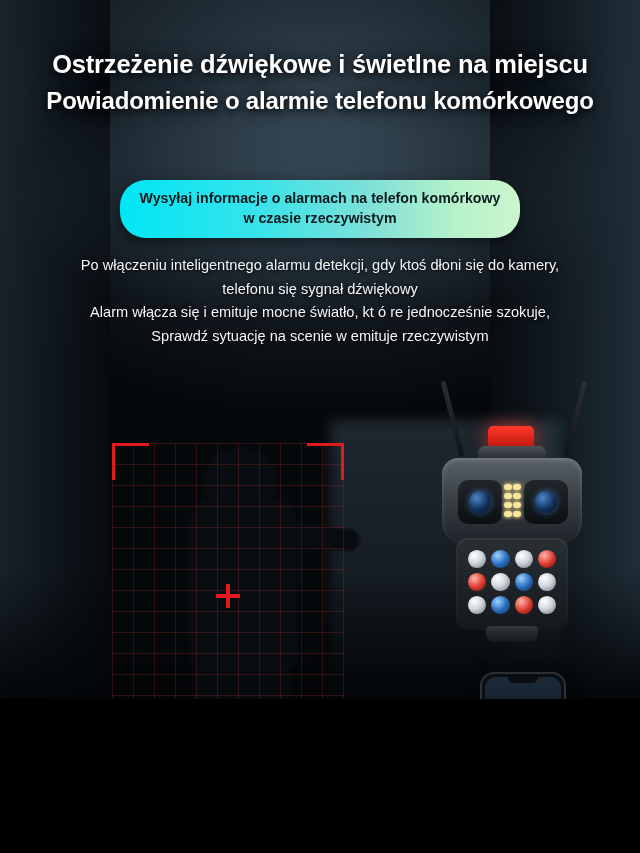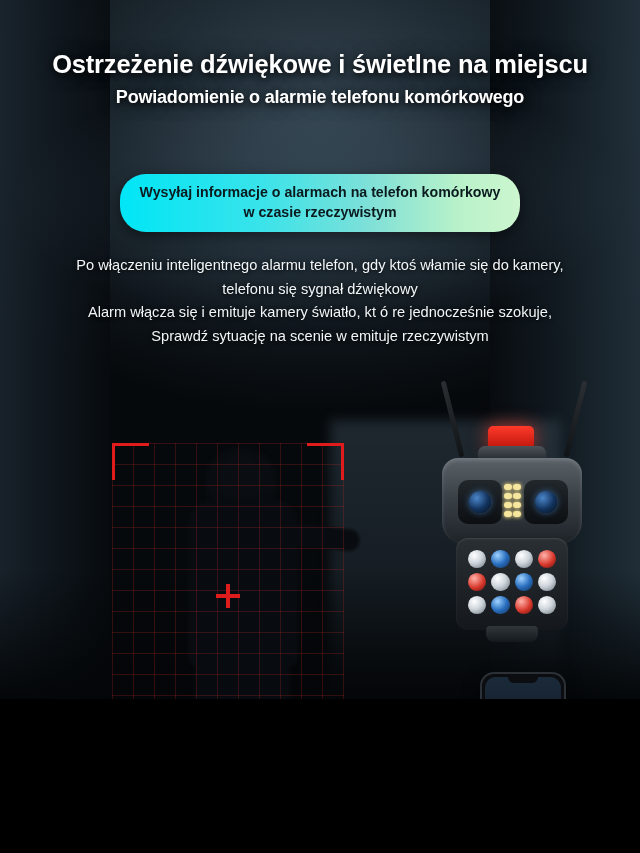--- a/index.html
+++ b/index.html
@@ -67,26 +67,26 @@
     left: 0;
     width: 640px;
     text-align: center;
     color: #ffffff;
     font-weight: 700;
     letter-spacing: -0.2px;
     text-shadow: 0 2px 6px rgba(0,0,0,.85), 0 0 18px rgba(0,0,0,.6);
     line-height: 1.28;
   }
   .headline .line1 { font-size: 25.5px; display: block; }
-  .headline .line2 { font-size: 18px; display: block; margin-top: 5px; }
+  .headline .line2 { font-size: 24px; display: block; margin-top: 5px; }
 
   
   .pill {
     position: absolute;
-    top: 174px;
+    top: 180px;
     left: 50%;
     transform: translateX(-50%);
     width: 372px;
     padding: 8px 14px 10px;
     border-radius: 26px;
     background: linear-gradient(90deg, #00e6f6 0%, #39e3ea 35%, #7ee0d8 62%, #b9f2c9 85%, #ccf6cf 100%);
     box-shadow: 0 4px 14px rgba(0,0,0,.5);
     text-align: center;
     color: #0a1a1e;
     font-size: 14.2px;
@@ -415,23 +415,23 @@
   <div class="bg-floor"></div>
 
   <div class="headline">
     <span class="line1">Ostrzeżenie dźwiękowe i świetlne na miejscu</span>
     <span class="line2">Powiadomienie o alarmie telefonu komórkowego</span>
   </div>
 
   <div class="pill">Wysyłaj informacje o alarmach na telefon komórkowy w czasie rzeczywistym</div>
 
   <div class="body-text">
-    <p>Po włączeniu inteligentnego alarmu telefon, gdy ktoś włamie się do kamery,</p>
+    <p>Po włączeniu inteligentnego alarmu detekcji, gdy ktoś dłoni się do kamery,</p>
     <p>telefonu się sygnał dźwiękowy</p>
-    <p>Alarm włącza się i emituje kamery światło, kt ó re jednocześnie szokuje,</p>
+    <p>Alarm włącza się i emituje mocne światło, kt ó re jednocześnie szokuje,</p>
     <p>Sprawdź sytuację na scenie w emituje rzeczywistym</p>
   </div>
 
   <div class="intruder">
     <div class="sil-hood"></div>
     <div class="sil-head"></div>
     <div class="sil-body"></div>
     <div class="sil-arm"></div>
     <div class="sil-legs"></div>
     <div class="sil-bar"></div>

